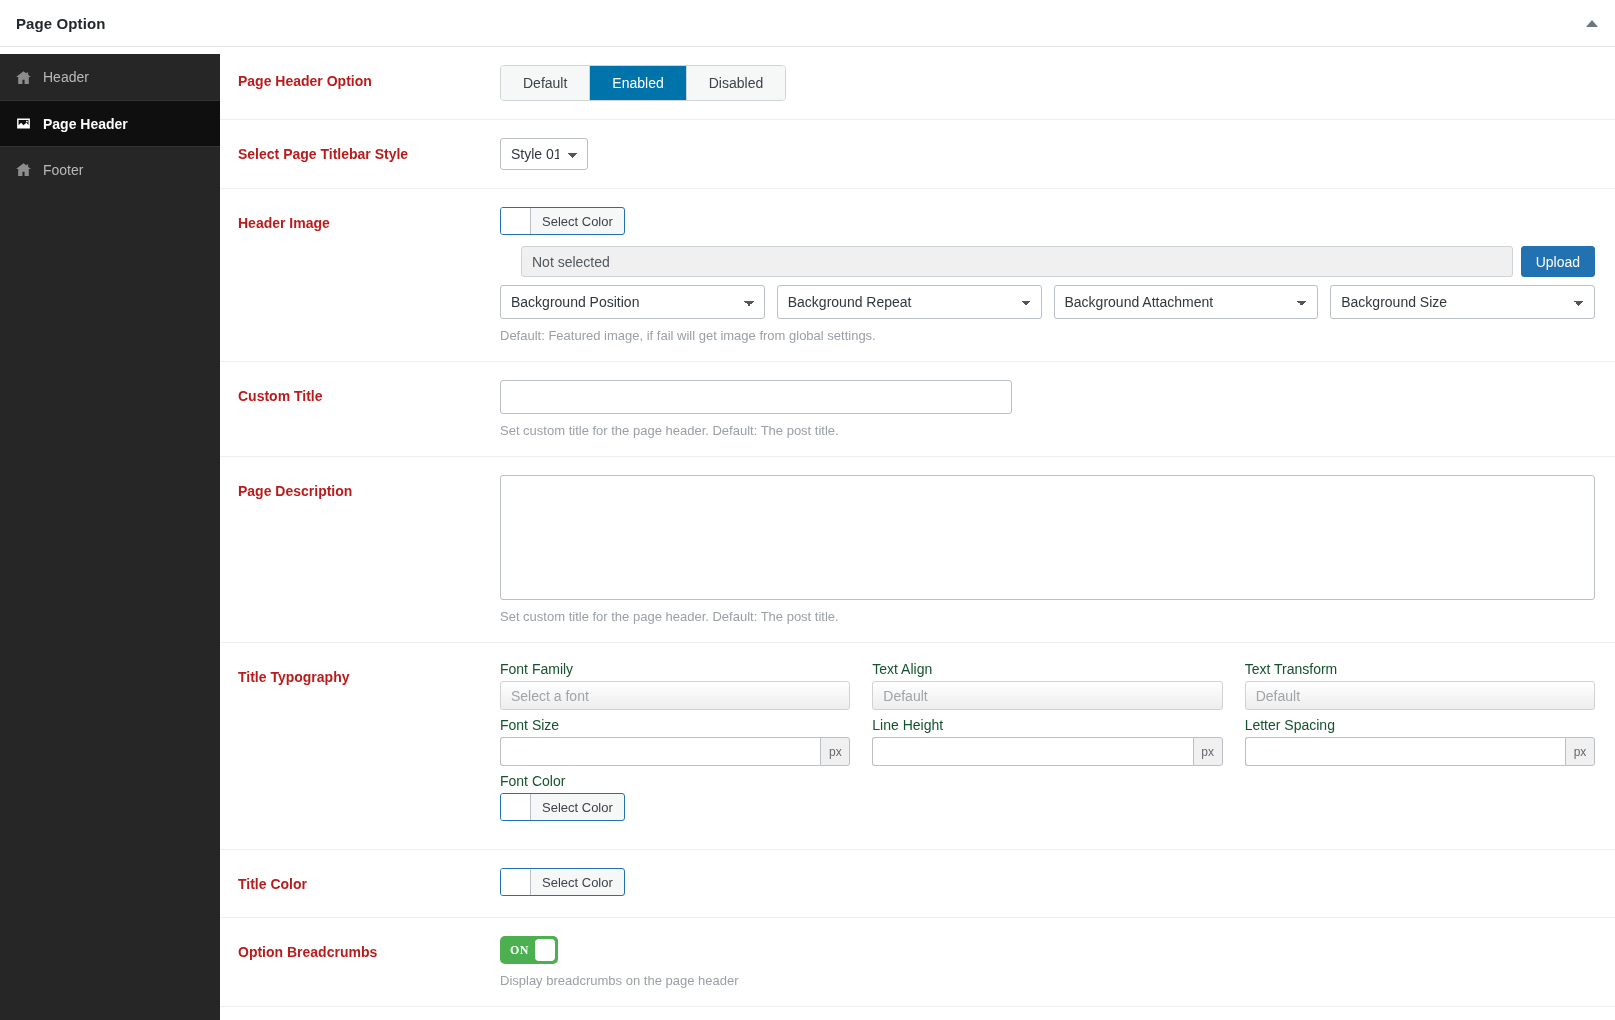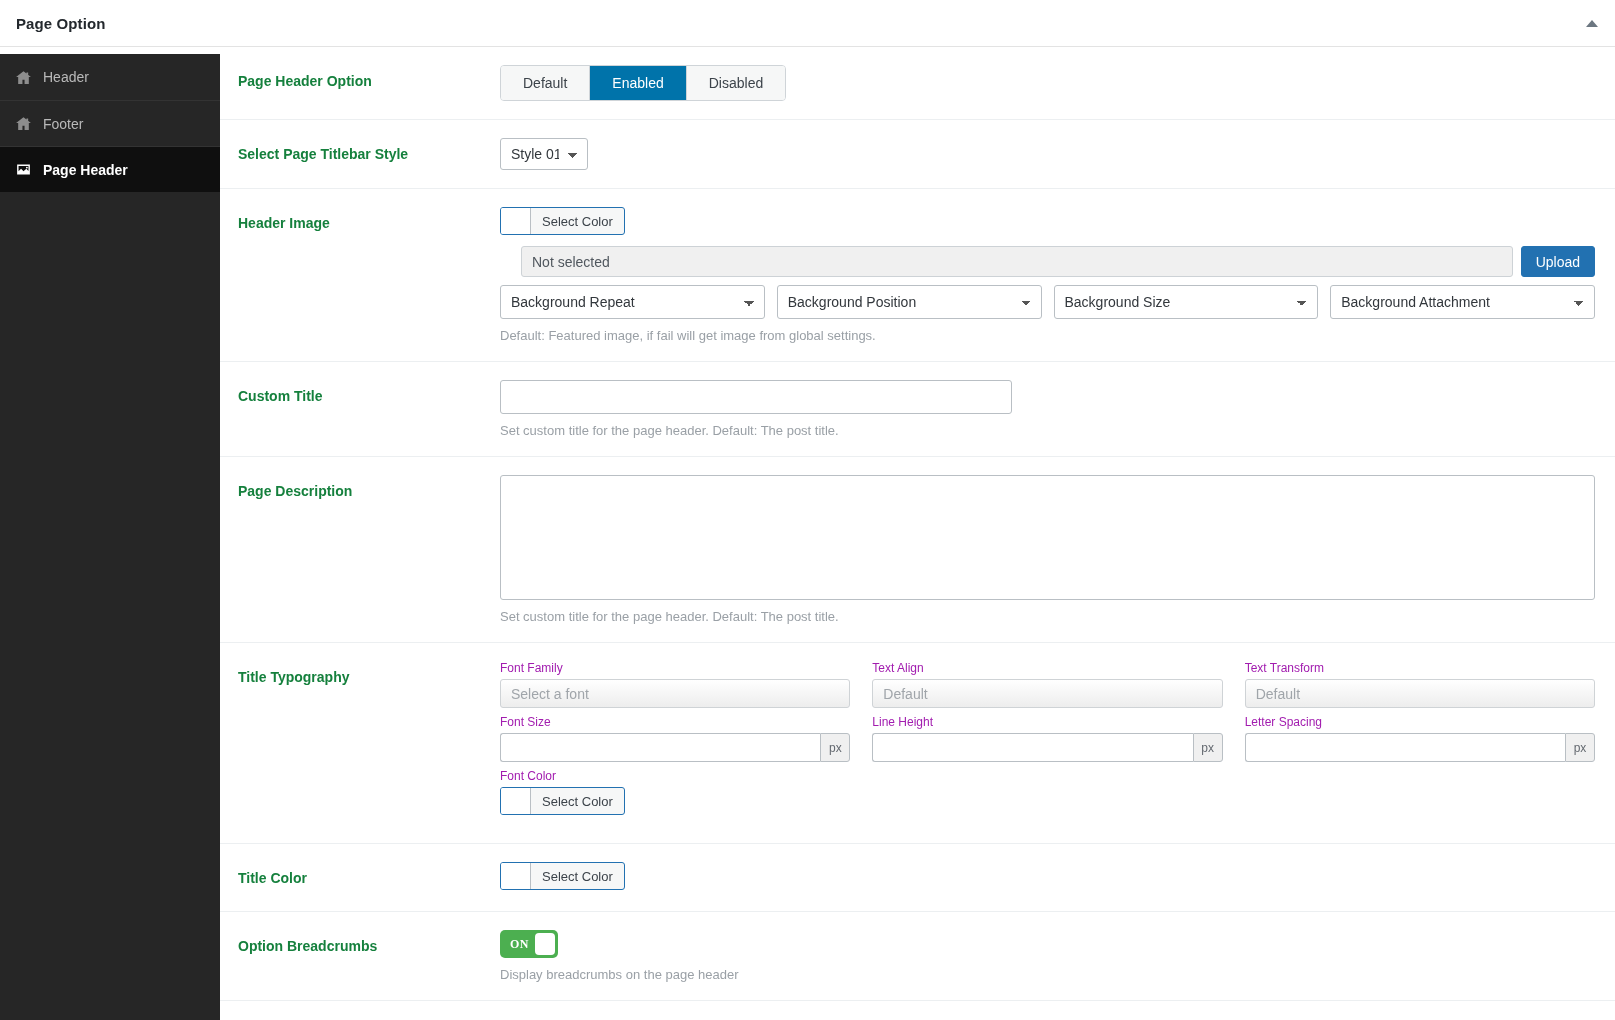--- a/index.html
+++ b/index.html
@@ -53,21 +53,21 @@
   }
 
   
   .main {
     position:absolute; top:47px; left:220px; right:0; bottom:0;
     background:#fff; overflow:hidden;
   }
   .row { display:flex; border-bottom:1px solid #eceff1; padding: 18px 0; }
   .row-label {
     width:280px; flex:0 0 280px; padding-left:18px; padding-top:8px;
-    font-size:14px; font-weight:bold; color:#15803d;
+    font-size:14px; font-weight:bold; color:#b91c1c;
   }
   .row-field { flex:1; padding-right:20px; }
   .help {
     font-size:13px; color:#9aa0a6; margin-top:9px;
   }
 
   
   .btn-group { display:inline-flex; border:1px solid #cfd4d8; border-radius:4px; overflow:hidden; }
   .btn-group .bg-btn {
     padding:8px 22px; font-size:14px; background:#f6f7f7; color:#3c434a;
@@ -133,21 +133,21 @@
   .color-label { padding:0 11px; font-size:13px; color:#3c434a; display:flex; align-items:center; }
 
   .textarea {
     width:100%; height:125px; border:1px solid #b9bfc4; border-radius:3px;
     background:#fff; font-size:14px; color:#32373c; padding:8px 10px; resize:none;
     font-family:"Liberation Sans", sans-serif; display:block;
   }
 
   
   .typo-grid { display:grid; grid-template-columns:1fr 1fr 1fr; gap:0 22px; }
-  .typo-label { font-size:12px; color:#a21caf; margin-bottom:4px; }
+  .typo-label { font-size:14px; color:#14532d; margin-bottom:4px; }
   .typo-cell { margin-bottom:7px; }
   .unit-wrap { position:relative; display:flex; }
   .unit-input {
     flex:1; border:1px solid #b9bfc4; border-right:0; border-radius:3px 0 0 3px;
     background:#fff; font-size:14px; padding:6px 10px; height:29px;
     font-family:"Liberation Sans", sans-serif; color:#32373c; min-width:0;
   }
   .unit-suffix {
     width:30px; border:1px solid #b9bfc4; border-radius:0 3px 3px 0;
     background:#f0f0f0; font-size:12px; color:#646970;
@@ -180,41 +180,41 @@
 
   <div class="sidebar">
 
     <div class="side-item">
       <span class="ico">
         <svg width="17" height="17" viewBox="0 0 24 24" fill="#8d8d8d">
             <path d="M12 3 1.5 11.2h3V21h6v-6h3v6h6v-9.8h3L12 3zm4.2 2.1v1.6l2.4 1.9V5.1h-2.4z"></path>
           </svg>
       </span>
       <span>Header</span>
-    </div>
-
-    <div class="side-item">
-      <span class="ico">
-        <svg width="17" height="17" viewBox="0 0 24 24" fill="#8d8d8d">
-            <path d="M12 3 1.5 11.2h3V21h6v-6h3v6h6v-9.8h3L12 3zm4.2 2.1v1.6l2.4 1.9V5.1h-2.4z"></path>
-          </svg>
-      </span>
-      <span>Footer</span>
     </div>
 
     <div class="side-item active">
       <span class="ico">
         <svg width="17" height="17" viewBox="0 0 24 24" fill="#ffffff">
             <path d="M3 5h18v14H3V5zm2 2v7.5l3.6-3.6 3.4 3.4L16 10.9 19 14V7H5zm11.8 1a1.3 1.3 0 1 0 0 2.6 1.3 1.3 0 0 0 0-2.6z"></path>
           </svg>
       </span>
       <span>Page Header</span>
       <span class="side-pointer"></span>
     </div>
 
+    <div class="side-item">
+      <span class="ico">
+        <svg width="17" height="17" viewBox="0 0 24 24" fill="#8d8d8d">
+            <path d="M12 3 1.5 11.2h3V21h6v-6h3v6h6v-9.8h3L12 3zm4.2 2.1v1.6l2.4 1.9V5.1h-2.4z"></path>
+          </svg>
+      </span>
+      <span>Footer</span>
+    </div>
+
   </div>
 
   <div class="main">
 
     <div class="row">
       <div class="row-label">Page Header Option</div>
       <div class="row-field">
         <div class="btn-group">
           <button class="bg-btn">Default</button>
           <button class="bg-btn active">Enabled</button>
@@ -238,30 +238,30 @@
         <div class="color-btn">
           <span class="color-swatch"></span>
           <span class="color-label">Select Color</span>
         </div>
         <div class="img-row">
           <input class="not-selected" readonly="" value="Not selected" style="">
           <button class="upload-btn">Upload</button>
         </div>
         <div class="row-bg-fields">
           <select class="sel sel-bg">
+            <option>Background Position</option>
+          </select>
+          <select class="sel sel-bg">
             <option>Background Repeat</option>
           </select>
           <select class="sel sel-bg">
-            <option>Background Position</option>
+            <option>Background Attachment</option>
           </select>
           <select class="sel sel-bg">
             <option>Background Size</option>
-          </select>
-          <select class="sel sel-bg">
-            <option>Background Attachment</option>
           </select>
         </div>
         <div class="help">Default: Featured image, if fail will get image from global settings.</div>
       </div>
     </div>
 
     <div class="row">
       <div class="row-label">Custom Title</div>
       <div class="row-field">
         <input class="text-input" style="max-width: 512px;" value="">

